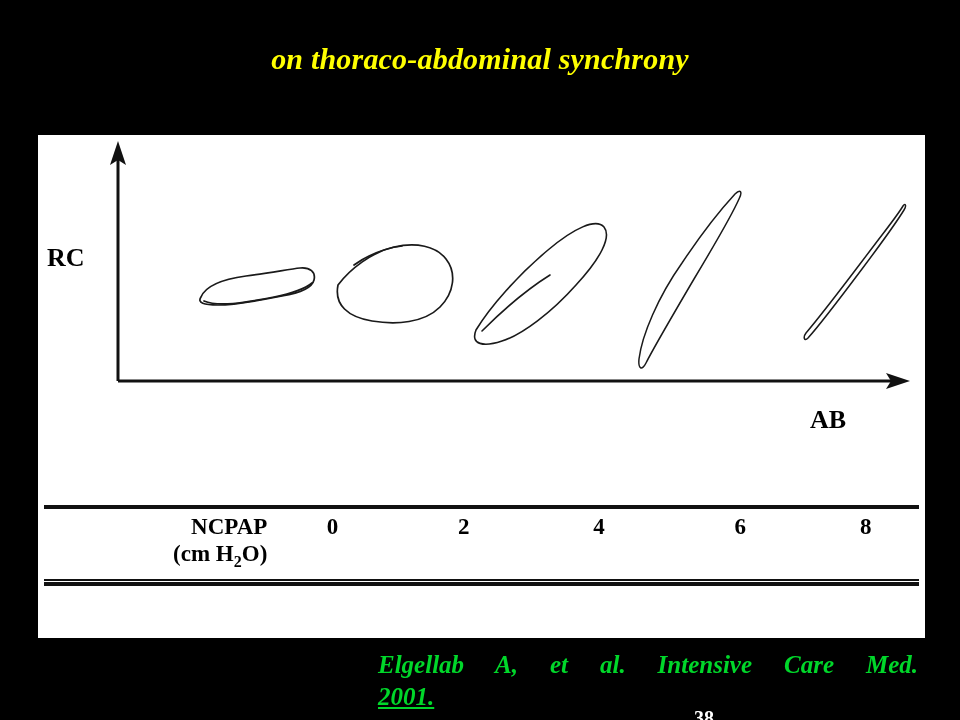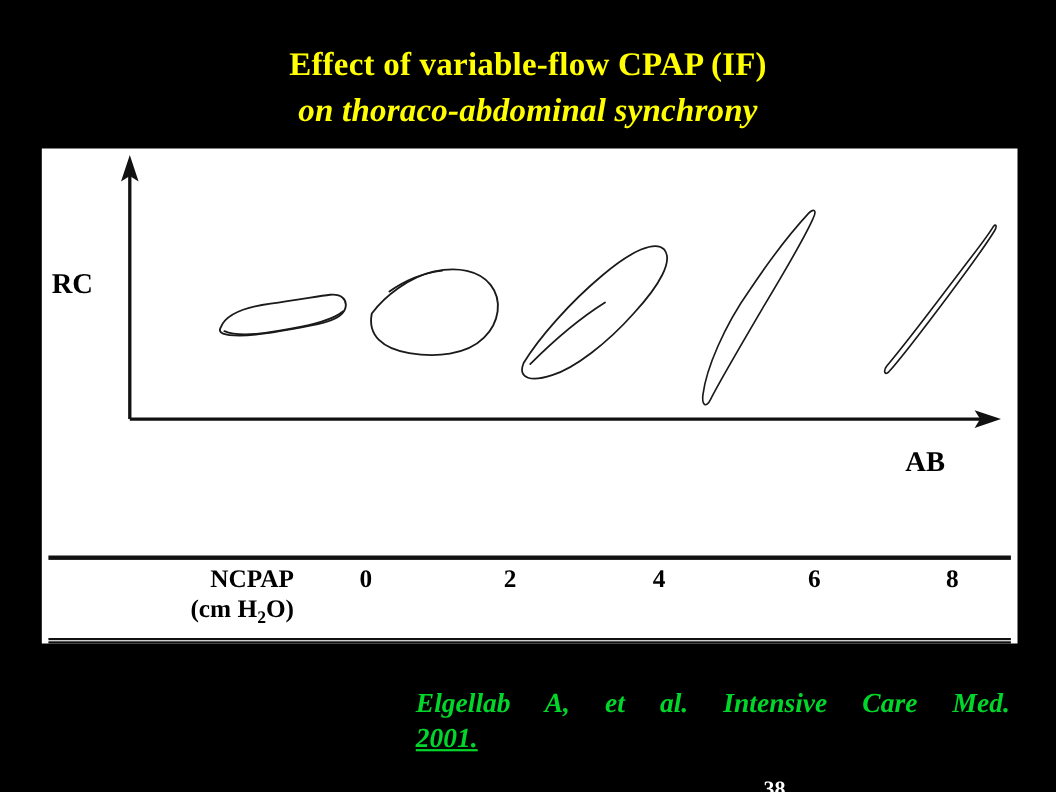--- a/index.html
+++ b/index.html
@@ -33,21 +33,21 @@
     display: block;
     font-style: italic;
   }
 
   
   #figure-panel {
     position: absolute;
     left: 38px;
     top: 135px;
     width: 887px;
-    height: 450px;
+    height: 503px;
     background: #ffffff;
     z-index: 3;
     overflow: hidden;
   }
 
   
   #plot-area {
     position: absolute;
     left: 0;
     top: 0;
@@ -60,21 +60,21 @@
     top: 0;
   }
   .axis-label {
     position: absolute;
     color: #000000;
     font-weight: bold;
     font-size: 26px;
     font-family: "Liberation Serif", "DejaVu Serif", serif;
   }
   #label-rc { left: 9px; top: 108px; }
-  #label-ab { left: 772px; top: 270px; margin-left: 13px; }
+  #label-ab { left: 772px; top: 270px; }
 
   
   #data-table {
     position: absolute;
     left: 6px;
     top: 370px;
     width: 875px;
     border-collapse: collapse;
     color: #000000;
     font-family: "Liberation Serif", "DejaVu Serif", serif;
@@ -109,21 +109,21 @@
   .sub {
     font-size: 16px;
     vertical-align: sub;
   }
   .cell-pad { padding-top: 4px !important; padding-bottom: 4px !important; }
 
   
   #citation {
     position: absolute;
     left: 378px;
-    top: 624px;
+    top: 649px;
     width: 540px;
     color: #00d72a;
     font-weight: bold;
     font-style: italic;
     font-size: 25px;
     line-height: 32px;
     text-align: justify;
     z-index: 2;
   }
   #citation .cite-line1 {
@@ -146,21 +146,20 @@
     font-size: 20px;
     font-family: "Liberation Serif", "DejaVu Serif", serif;
     z-index: 4;
     margin-top: 48px;
   }
 </style>
 </head>
 <body>
 
 <div id="slide-title">
-  <span class="line1">Effect of variable-flow CPAP (IF)</span>
   <span class="line2">on thoraco-abdominal synchrony</span>
 </div>
 
 <div id="figure-panel">
 
   <div id="plot-area">
 
     <svg id="plot-svg" width="887" height="365" viewBox="0 0 887 365">
 
       <g>

